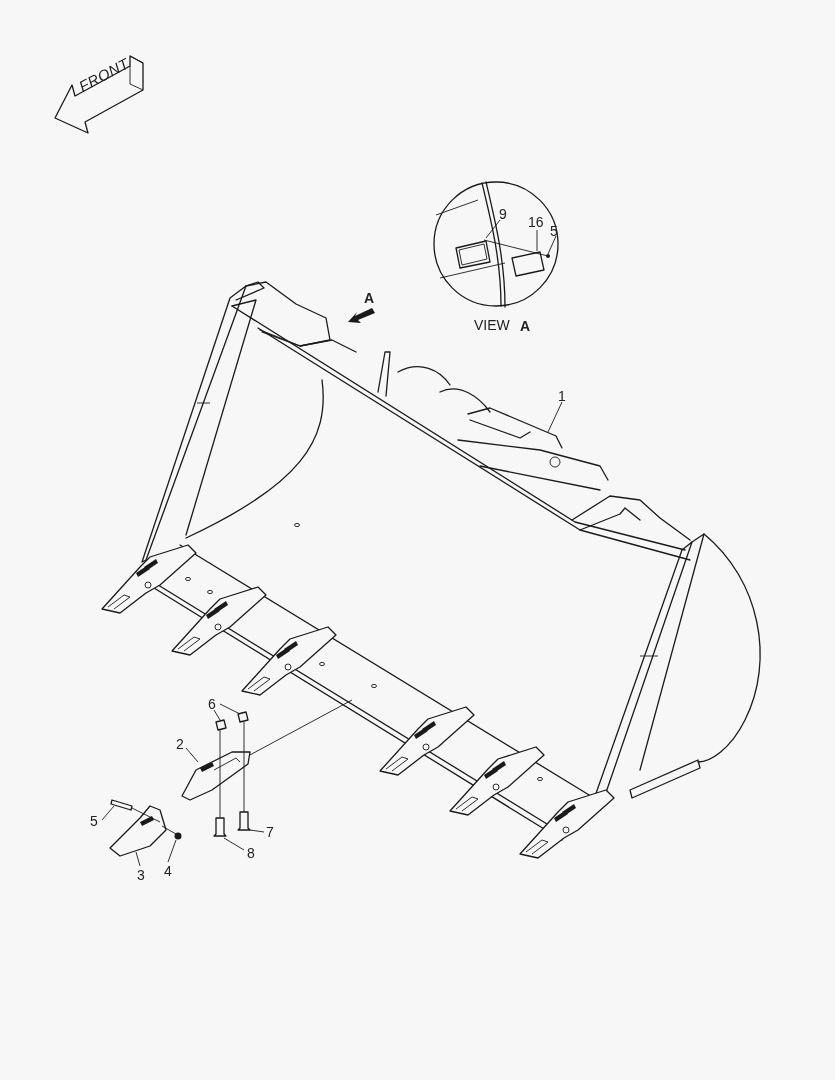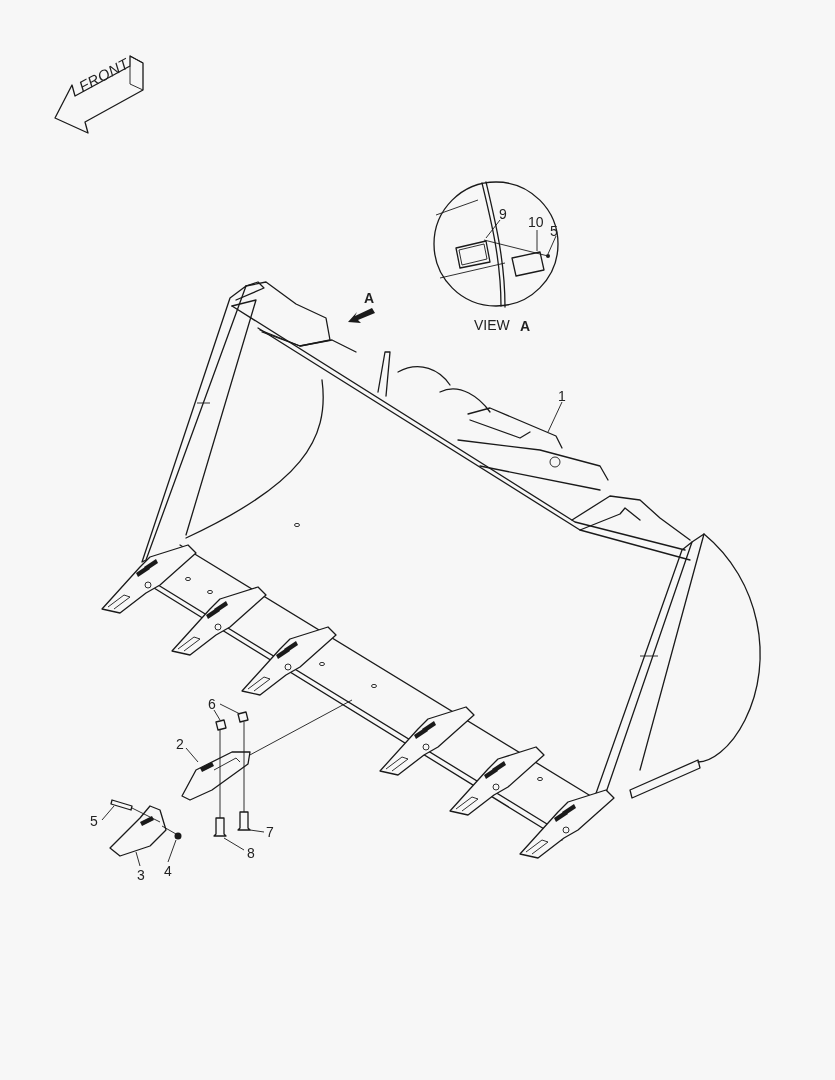--- a/index.html
+++ b/index.html
@@ -163,21 +163,21 @@
 </svg>
 
 <div class="front-text">FRONT</div>
 
 <div class="lbl lbl-bold" style="left:364px; top:291px;">A</div>
 
 <div class="lbl" style="left:474px; top:318px;">VIEW</div>
 <div class="lbl lbl-bold" style="left:520px; top:319px;">A</div>
 
 <div class="lbl" style="left:499px; top:207px;">9</div>
-<div class="lbl" style="left:528px; top:215px;">10</div>
+<div class="lbl" style="left:528px; top:215px;">16</div>
 <div class="lbl" style="left:550px; top:224px;">5</div>
 <div class="lbl" style="left:558px; top:389px;">1</div>
 <div class="lbl" style="left:176px; top:737px;">2</div>
 <div class="lbl" style="left:137px; top:868px;">3</div>
 <div class="lbl" style="left:164px; top:864px;">4</div>
 <div class="lbl" style="left:90px; top:814px;">5</div>
 <div class="lbl" style="left:208px; top:697px;">6</div>
 <div class="lbl" style="left:266px; top:825px;">7</div>
 <div class="lbl" style="left:247px; top:846px;">8</div>
 

